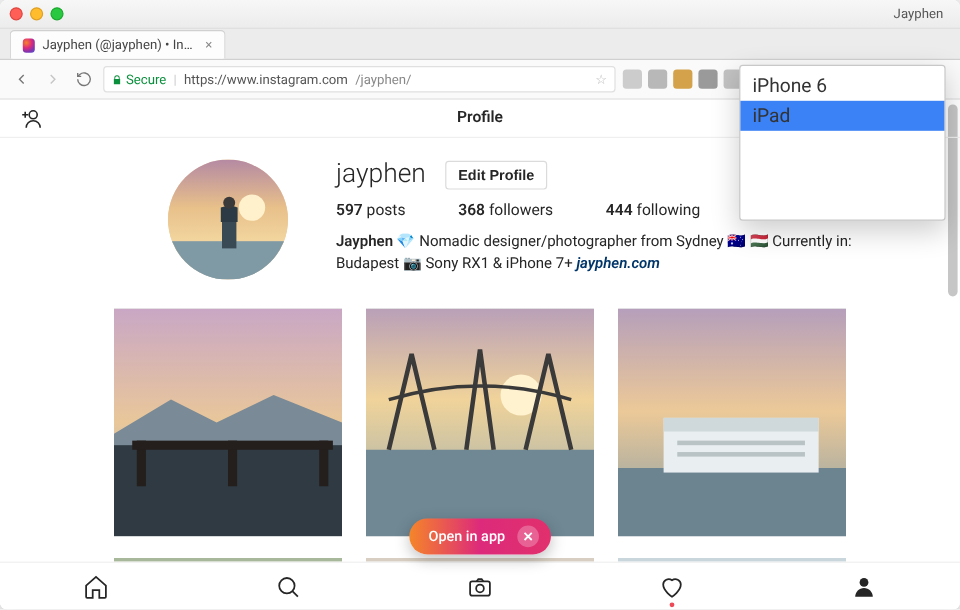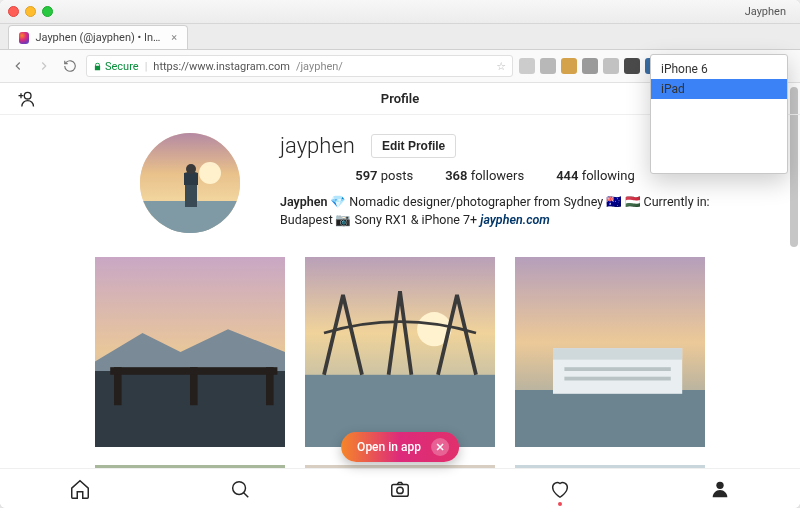--- a/index.html
+++ b/index.html
@@ -25,21 +25,21 @@
   .toolbar { height:30px; display:flex; align-items:center; gap:6px; padding:16px 8px; border-bottom:1px solid #e2e2e2; background:#fafafa;}
   .tb-btn { width:20px; height:20px; display:flex; align-items:center; justify-content:center; color:#777; }
   .omnibox { flex:1; display:flex; align-items:center; height:22px; border:1px solid #e0e0e0; border-radius:3px; background:#fff; padding:0 6px; font-size:11px; color:#555; gap:6px;}
   .omnibox .lock { color:#0a8f3c; display:flex; align-items:center; gap:3px; font-size:11px;}
   .omnibox .url-dim { color:#888;}
   .omnibox .star { margin-left:auto; color:#bbb;}
   .ext-icons { display:flex; gap:5px; }
   .ext-ic { width:16px; height:16px; border-radius:3px; }
 
   
-  .ext-popup { position:absolute; top:54px; right:12px; width:138px; background:#fff; border:1px solid #c8c8c8; border-radius:3px; box-shadow:0 8px 24px rgba(0,0,0,0.2); z-index:30; padding:4px 0; font-size:12px;}
+  .ext-popup { position:absolute; top:54px; right:12px; width:172px; background:#fff; border:1px solid #c8c8c8; border-radius:3px; box-shadow:0 8px 24px rgba(0,0,0,0.2); z-index:30; padding:4px 0; font-size:16px;}
   .ext-popup .item { padding:3px 10px; color:#333; }
   .ext-popup .item.selected { background:#3b82f6;}
 
   
   .viewport { flex:1; overflow:hidden; position:relative; }
   .scroll-track { position:absolute; right:1px; top:0; bottom:0; width:10px; }
   .scroll-thumb { position:absolute; right:1px; top:4px; width:8px; height:160px; background:#c6c6c6; border-radius:4px;}
 
   
   .page-header { height:32px; border-bottom:1px solid #efefef; display:flex; align-items:center; position:relative; }
@@ -47,21 +47,21 @@
   .page-title { position:absolute; left:0; right:0; text-align:center; font-size:13px; font-weight:600; color:#262626;}
 
   
   .profile { display:flex; padding:18px 90px 14px 140px; gap:40px;}
   .avatar-wrap { width:100px; height:100px; border-radius:50%; overflow:hidden; flex:0 0 auto; background:#e9c9a7;}
   .avatar-svg { width:100%; height:100%; display:block;}
   .profile-info { flex:1; min-width:0;}
   .name-row { display:flex; align-items:center; gap:16px; margin-bottom:10px;}
   .username { font-size:22px; font-weight:300; color:#262626;}
   .edit-btn { font-size:12px; font-weight:600; color:#262626; background:#fff; border:1px solid #dbdbdb; border-radius:3px; padding:4px 10px;}
-  .stats { display:flex; gap:32px; font-size:13px; color:#262626; margin-bottom:10px;justify-content:center;}
+  .stats { display:flex; gap:44px; font-size:13px; color:#262626; margin-bottom:10px;}
   .stats b { font-weight:600;}
   .bio { font-size:12.5px; color:#262626; line-height:1.4;}
   .bio b { font-weight:600;}
   .bio a { color:#003569; text-decoration:none; font-weight:600;font-style:italic;}
   .emoji-diamond { color:#4fc3f7;}
 
   
   .gallery { padding: 10px 95px 0 95px; display:grid; grid-template-columns: repeat(3, 1fr); gap:20px;}
   .thumb { width:100%; aspect-ratio:1/1; background:#ddd; overflow:hidden;}
   .thumb svg { width:100%; height:100%; display:block;}

